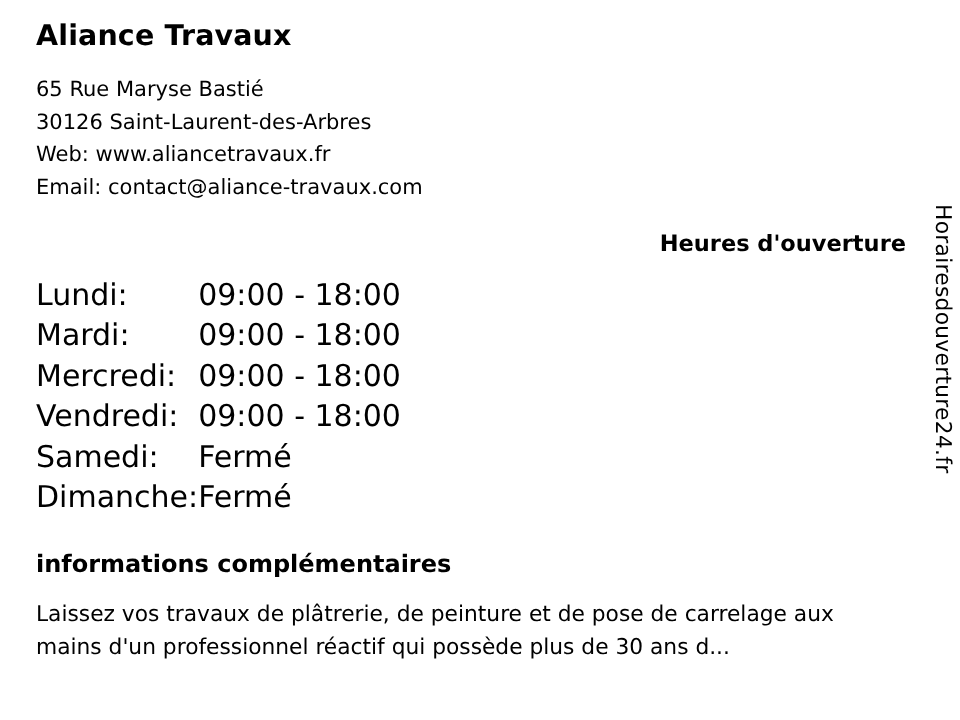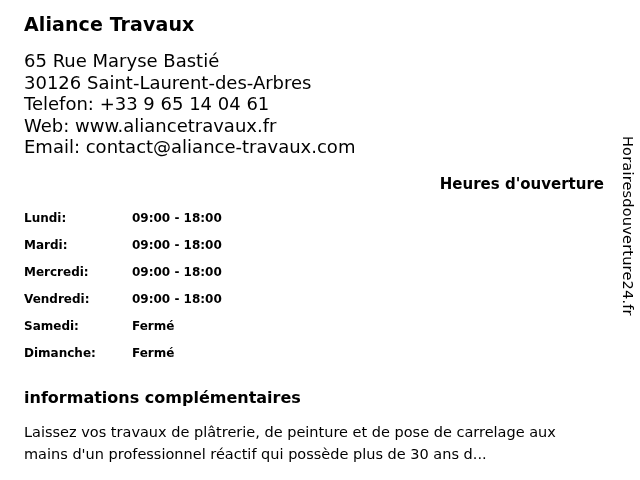--- a/index.html
+++ b/index.html
@@ -29,40 +29,39 @@
     width: 580px;
   }
   .company-name {
     font-size: 19px;
     font-weight: bold;
     letter-spacing: 0.1px;
     margin: 0 0 14px 0;
     line-height: 24px;
   }
   .address-block {
-    font-size: 18px;
+    font-size: 14px;
     line-height: 21.5px;
     margin-bottom: 16px;
   }
   .address-block div {
     white-space: nowrap;
   }
   .section-title {
     font-size: 15px;
     font-weight: bold;
     margin: 0 0 14px 0;
     line-height: 20px;
     text-align: right;
   }
   .hours-table {
     border-collapse: collapse;
-    font-size: 12px;
+    font-size: 20px;
     line-height: 21px;
     margin-bottom: 18px;
-    font-weight: bold;
   }
   .hours-table td {
     padding: 0 0 6px 0;
     vertical-align: top;
     white-space: nowrap;
   }
   .hours-day {
     width: 108px;
   }
   .hours-time {
@@ -96,21 +95,20 @@
 
 <div class="page">
 
   <div class="content">
 
     <h1 class="company-name">Aliance Travaux</h1>
 
     <div class="address-block">
       <div>65 Rue Maryse Bastié</div>
       <div>30126 Saint-Laurent-des-Arbres</div>
-      <div>Telefon: +33 9 65 14 04 61</div>
       <div>Web: www.aliancetravaux.fr</div>
       <div>Email: contact@aliance-travaux.com</div>
     </div>
 
     <h2 class="section-title">Heures d'ouverture</h2>
 
     <table class="hours-table">
       <tbody>
         <tr>
           <td class="hours-day">Lundi:</td>

